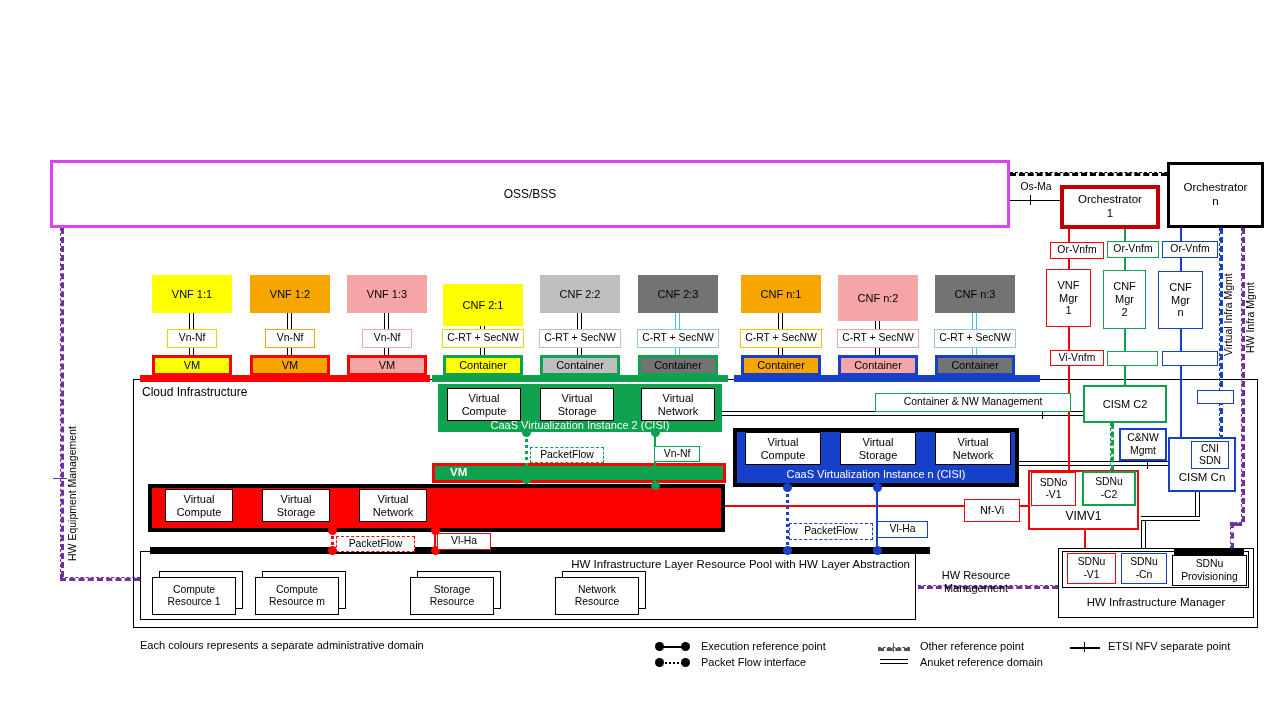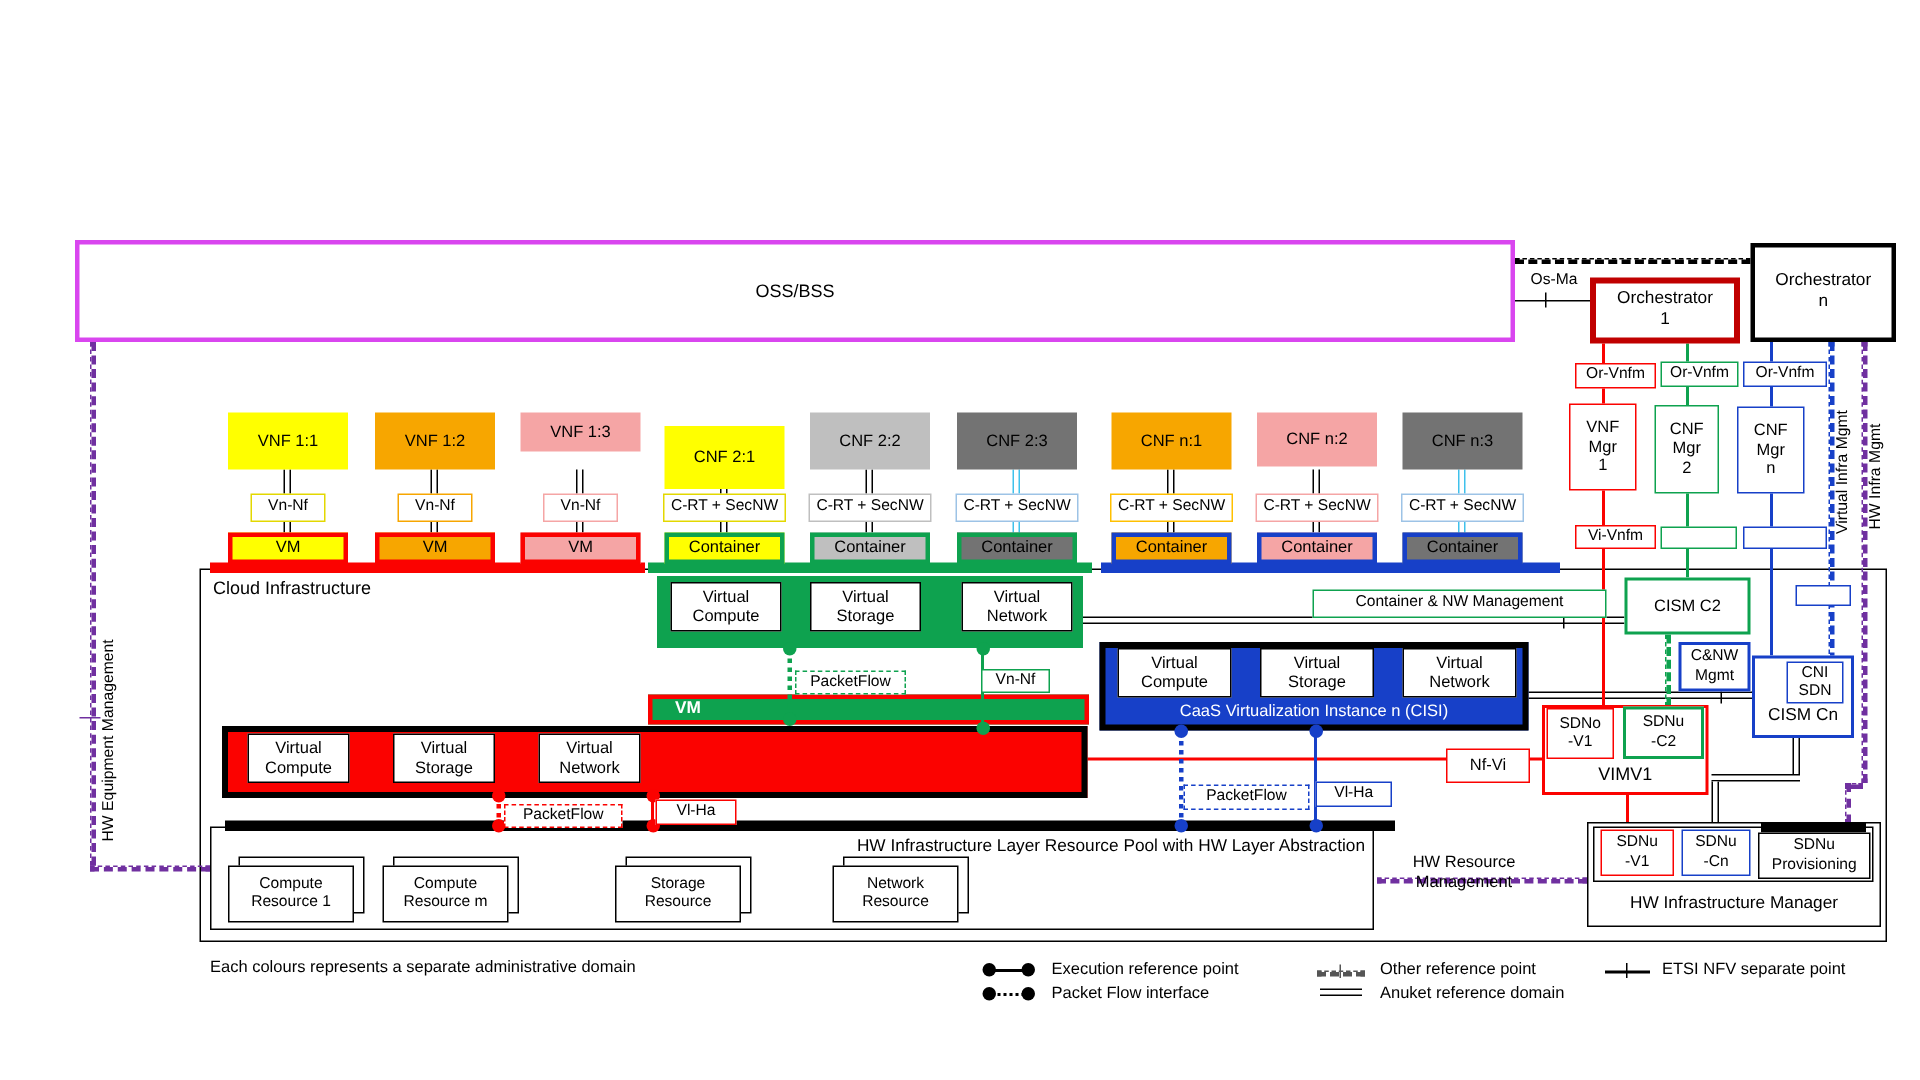--- a/index.html
+++ b/index.html
@@ -87,26 +87,26 @@
   <div class="b dv br-p" style="left:384px;top:313px;height:42px"></div>
   <div class="b dv br-y" style="left:480px;top:313px;height:42px"></div>
   <div class="b dv br-g" style="left:577px;top:313px;height:42px"></div>
   <div class="b dv" style="left:675px;top:313px;height:42px;border-color:#3FC1EC"></div>
   <div class="b dv br-o" style="left:778px;top:313px;height:42px"></div>
   <div class="b dv br-p" style="left:875px;top:313px;height:42px"></div>
   <div class="b dv" style="left:972px;top:313px;height:42px;border-color:#3FC1EC"></div>
 
   <div class="b t bg-y" style="left:152px;top:275px;width:80px;height:38px">VNF 1:1</div>
   <div class="b t bg-o" style="left:250px;top:275px;width:80px;height:38px">VNF 1:2</div>
-  <div class="b t bg-p" style="left:347px;top:275px;width:80px;height:26px">VNF 1:3</div>
+  <div class="b t bg-p" style="left:347px;top:275px;width:80px;height:38px">VNF 1:3</div>
   <div class="b t bg-y" style="left:443px;top:284px;width:80px;height:42px">CNF 2:1</div>
   <div class="b t bg-g" style="left:540px;top:275px;width:80px;height:38px">CNF 2:2</div>
   <div class="b t bg-lb" style="left:638px;top:275px;width:80px;height:38px">CNF 2:3</div>
   <div class="b t bg-o" style="left:741px;top:275px;width:80px;height:38px">CNF n:1</div>
-  <div class="b t bg-p" style="left:838px;top:275px;width:80px;height:36px">CNF n:2</div>
+  <div class="b t bg-p" style="left:838px;top:275px;width:80px;height:46px">CNF n:2</div>
   <div class="b t bg-lb" style="left:935px;top:275px;width:80px;height:38px">CNF n:3</div>
 
   <div class="b t bx br-y sm" style="left:167px;top:329px;width:50px;height:19px">Vn-Nf</div>
   <div class="b t bx br-o sm" style="left:265px;top:329px;width:50px;height:19px">Vn-Nf</div>
   <div class="b t bx br-p sm" style="left:362px;top:329px;width:50px;height:19px">Vn-Nf</div>
   <div class="b t bx br-y sm" style="left:442px;top:329px;width:82px;height:19px">C-RT + SecNW</div>
   <div class="b t bx br-g sm" style="left:539px;top:329px;width:82px;height:19px">C-RT + SecNW</div>
   <div class="b t bx br-lb sm" style="left:637px;top:329px;width:82px;height:19px">C-RT + SecNW</div>
   <div class="b t bx br-yy sm" style="left:740px;top:329px;width:82px;height:19px">C-RT + SecNW</div>
   <div class="b t bx br-p sm" style="left:837px;top:329px;width:82px;height:19px">C-RT + SecNW</div>
@@ -126,20 +126,21 @@
   <div class="b t bg-p br-blu bw3" style="left:838px;top:355px;width:80px;height:21px;border-style:solid">Container</div>
   <div class="b t bg-lb br-blu bw3" style="left:935px;top:355px;width:80px;height:21px;border-style:solid">Container</div>
 
   <div class="b bg-grn" style="left:438px;top:384px;width:284px;height:48px"></div>
   <div class="b t bx" style="left:447px;top:388px;width:74px;height:33px">Virtual
 Compute</div>
   <div class="b t bx" style="left:540px;top:388px;width:74px;height:33px">Virtual
 Storage</div>
   <div class="b t bx" style="left:641px;top:388px;width:74px;height:33px">Virtual
 Network</div>
+  <div class="b t nb wt" style="left:438px;top:419px;width:284px;height:13px">CaaS Virtualization Instance 2 (CISI)</div>
 
   <div class="b bg-grn br-red bw3" style="left:432px;top:463px;width:294px;height:20px;border-style:solid"></div>
   <div class="b t lt nb wt" style="left:450px;top:466px;width:60px;height:14px;font-weight:bold;font-size:11.5px">VM</div>
 
   <div class="b bg-red br-blk bw4" style="left:148px;top:484px;width:577px;height:48px;border-style:solid"></div>
   <div class="b t bx" style="left:165px;top:489px;width:68px;height:33px">Virtual
 Compute</div>
   <div class="b t bx" style="left:262px;top:489px;width:68px;height:33px">Virtual
 Storage</div>
   <div class="b t bx" style="left:359px;top:489px;width:68px;height:33px">Virtual

